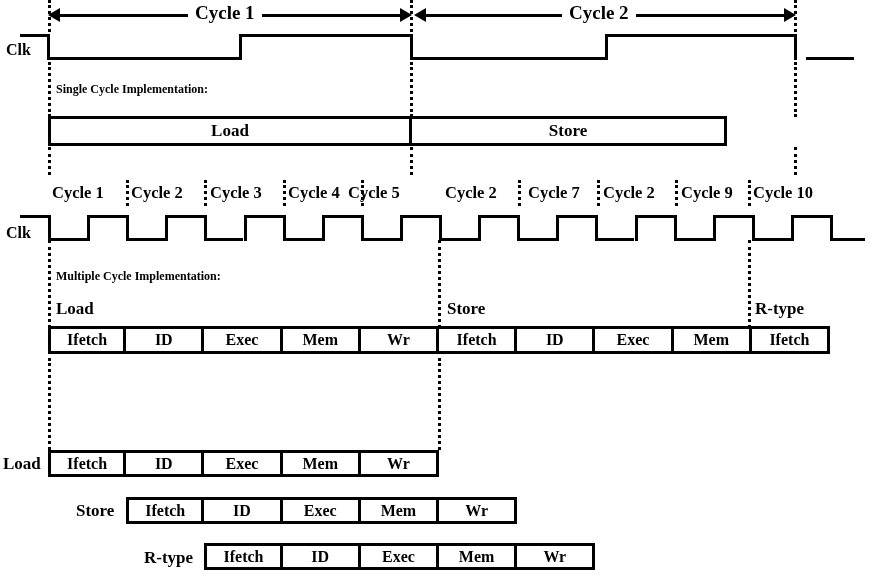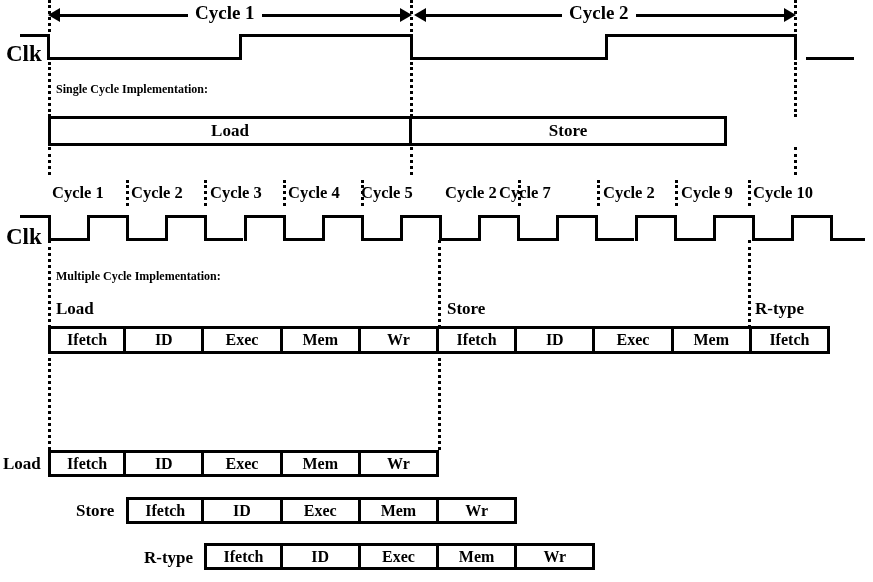--- a/index.html
+++ b/index.html
@@ -19,21 +19,21 @@
     background: #ffffff;
     overflow: hidden;
   }
   .lbl {
     position: absolute;
     font-weight: bold;
     white-space: nowrap;
     line-height: 1;
   }
   
-  .t-clk       { font-size: 23px; }
+  .t-clk       { font-size: 16px; }
   .t-section   { font-size: 12px; }
   .t-cycle-sm  { font-size: 16.5px; }
   .t-op        { font-size: 17px; }
   .t-stage     { font-size: 16px; }
   .t-rowlabel  { font-size: 17px; }
 
   
   .vdot {
     position: absolute;
     width: 0;
@@ -144,23 +144,23 @@
   <div class="cell t-op seam" style="left:412px; top:116px; width:315px; height:30px;">Store</div>
 
   <div class="vdot" style="left:48px; top:147px; height:28px;"></div>
   <div class="vdot" style="left:410px; top:147px; height:28px;"></div>
   <div class="vdot" style="left:794px; top:147px; height:28px;"></div>
 
   <div class="lbl t-cycle-sm" style="left:52px; top:185px;">Cycle 1</div>
   <div class="lbl t-cycle-sm" style="left:131px; top:185px;">Cycle 2</div>
   <div class="lbl t-cycle-sm" style="left:210px; top:185px;">Cycle 3</div>
   <div class="lbl t-cycle-sm" style="left:288px; top:185px;">Cycle 4</div>
-  <div class="lbl t-cycle-sm" style="left:361px; top:185px;">Cycle 5</div>
+  <div class="lbl t-cycle-sm" style="left:348px; top:185px;">Cycle 5</div>
   <div class="lbl t-cycle-sm" style="left:445px; top:185px;">Cycle 2</div>
-  <div class="lbl t-cycle-sm" style="left:499px; top:185px;">Cycle 7</div>
+  <div class="lbl t-cycle-sm" style="left:528px; top:185px;">Cycle 7</div>
   <div class="lbl t-cycle-sm" style="left:603px; top:185px;">Cycle 2</div>
   <div class="lbl t-cycle-sm" style="left:681px; top:185px;">Cycle 9</div>
   <div class="lbl t-cycle-sm" style="left:753px; top:185px;">Cycle 10</div>
 
   <div class="vdot" style="left:126px; top:180px; height:26px;"></div>
   <div class="vdot" style="left:204px; top:180px; height:26px;"></div>
   <div class="vdot" style="left:283px; top:180px; height:26px;"></div>
   <div class="vdot" style="left:361px; top:180px; height:26px;"></div>
   <div class="vdot" style="left:518px; top:180px; height:26px;"></div>
   <div class="vdot" style="left:597px; top:180px; height:26px;"></div>

